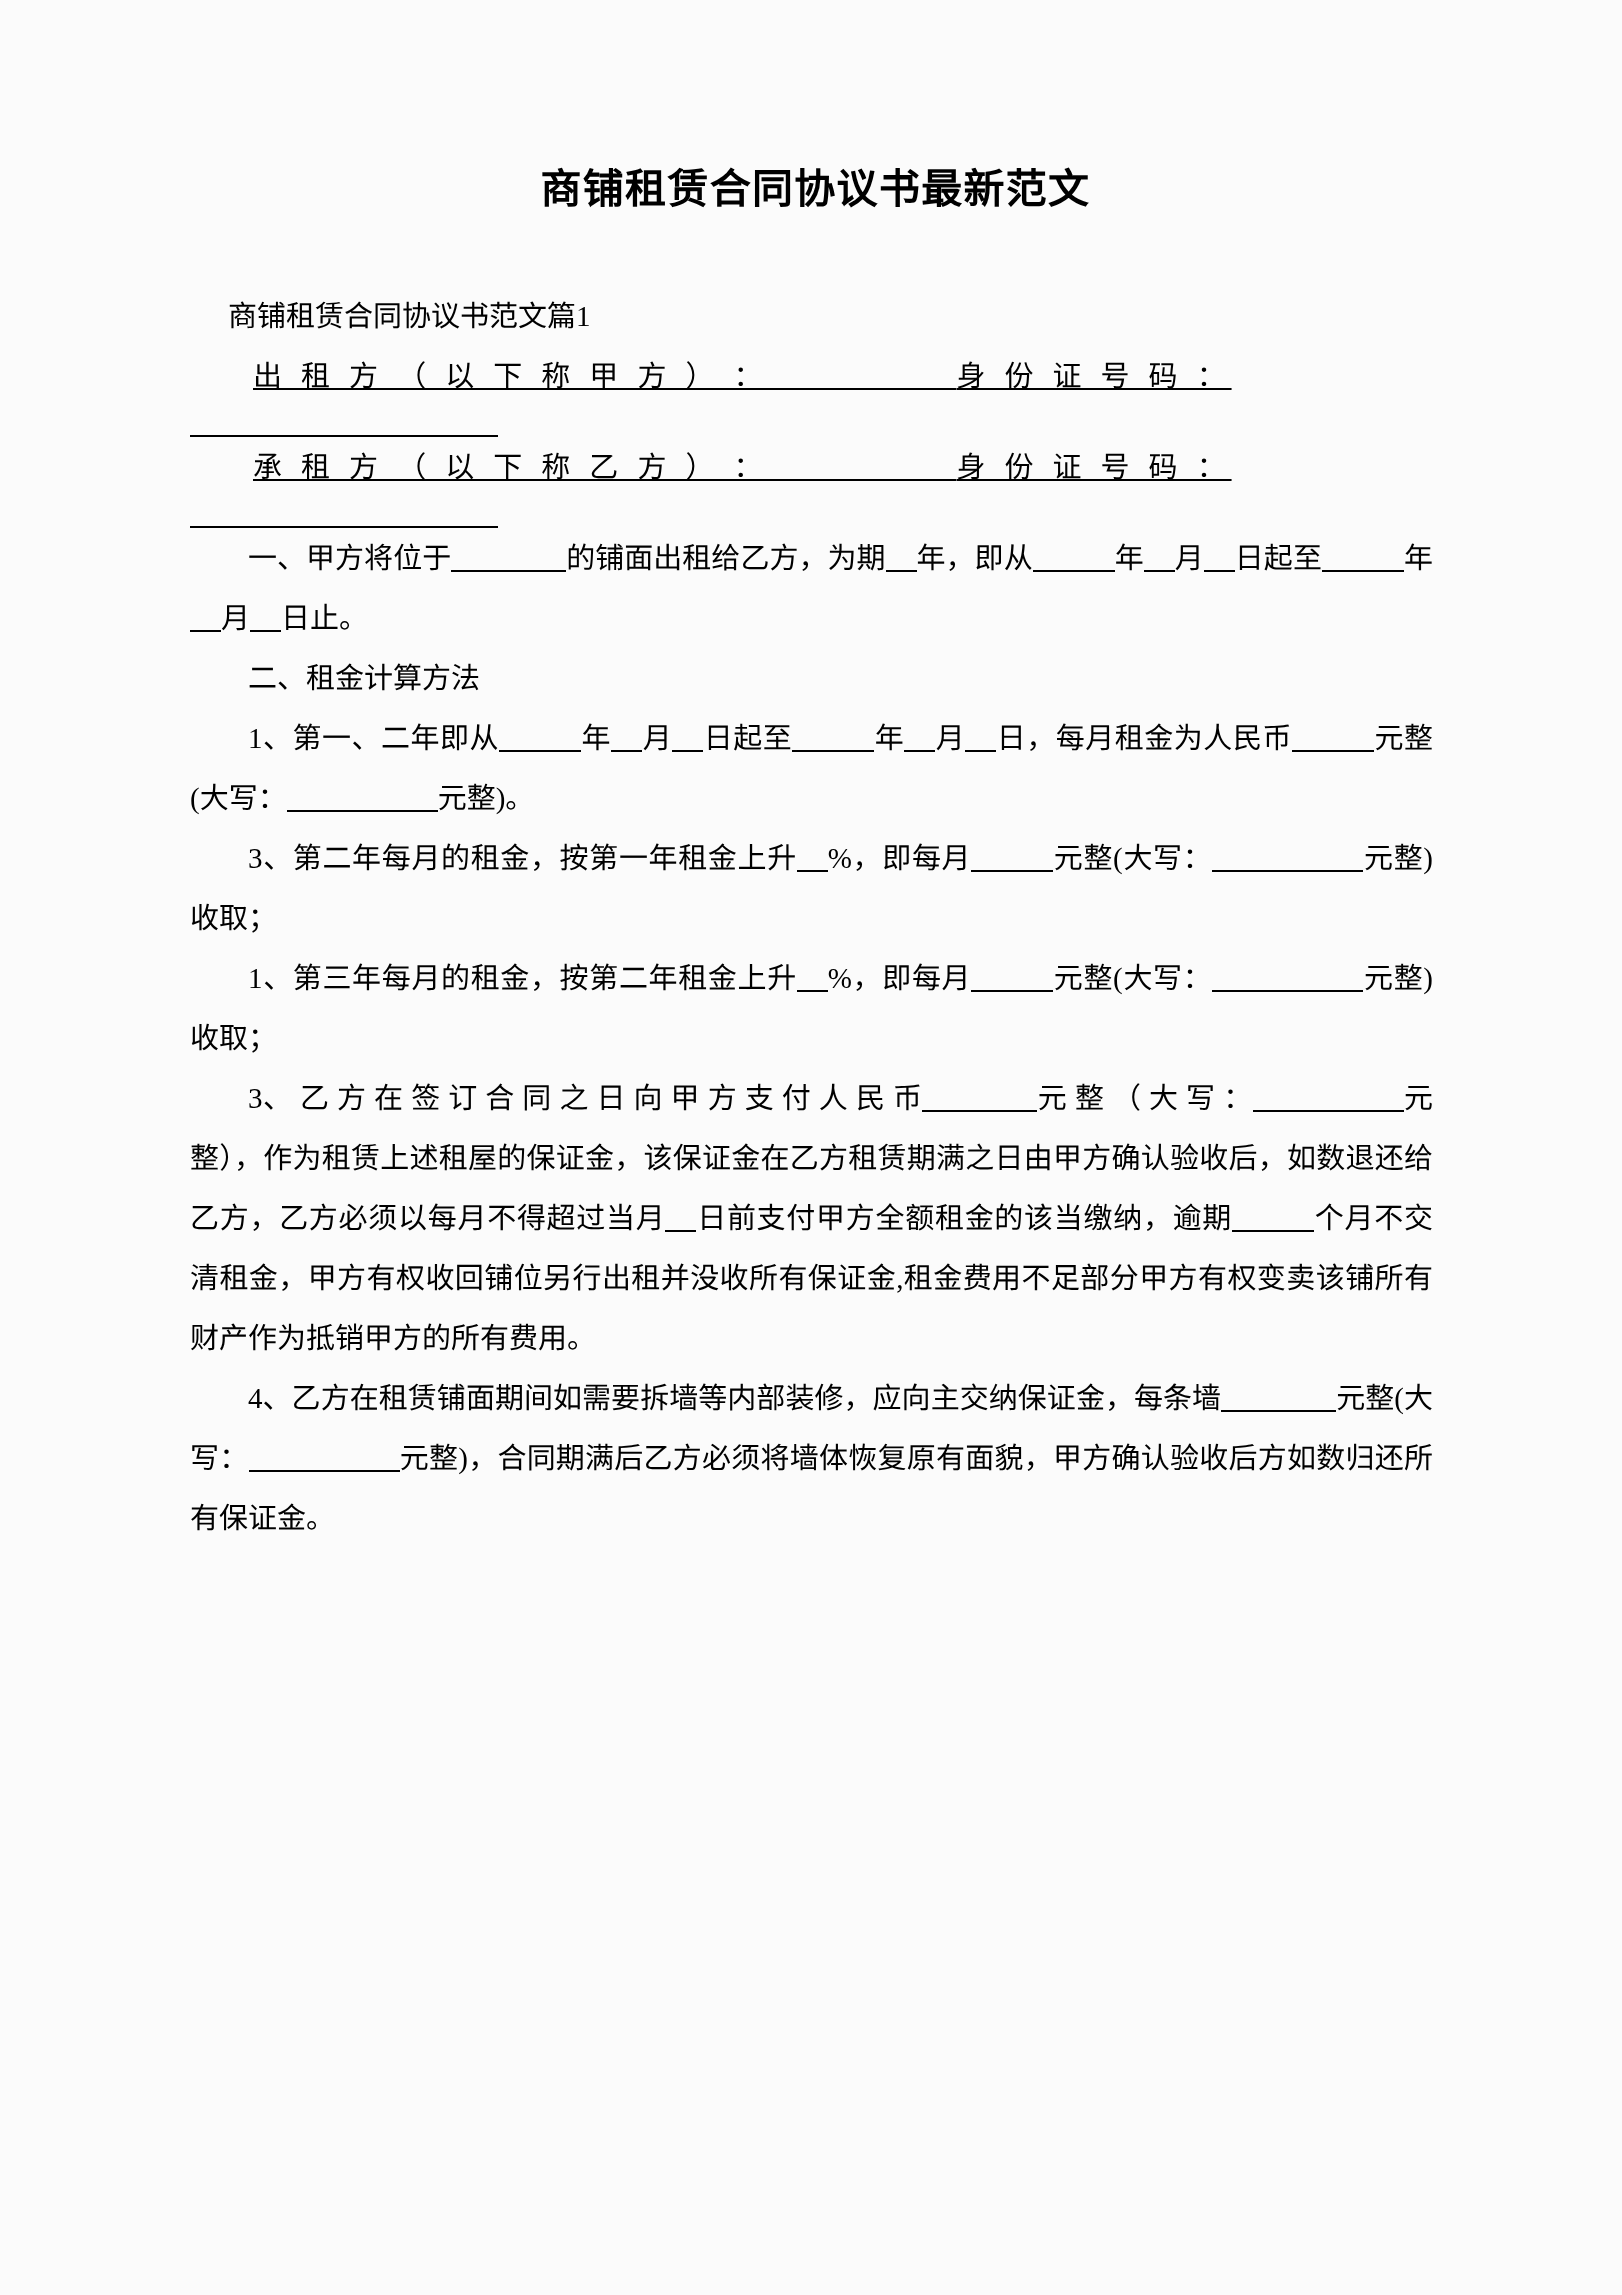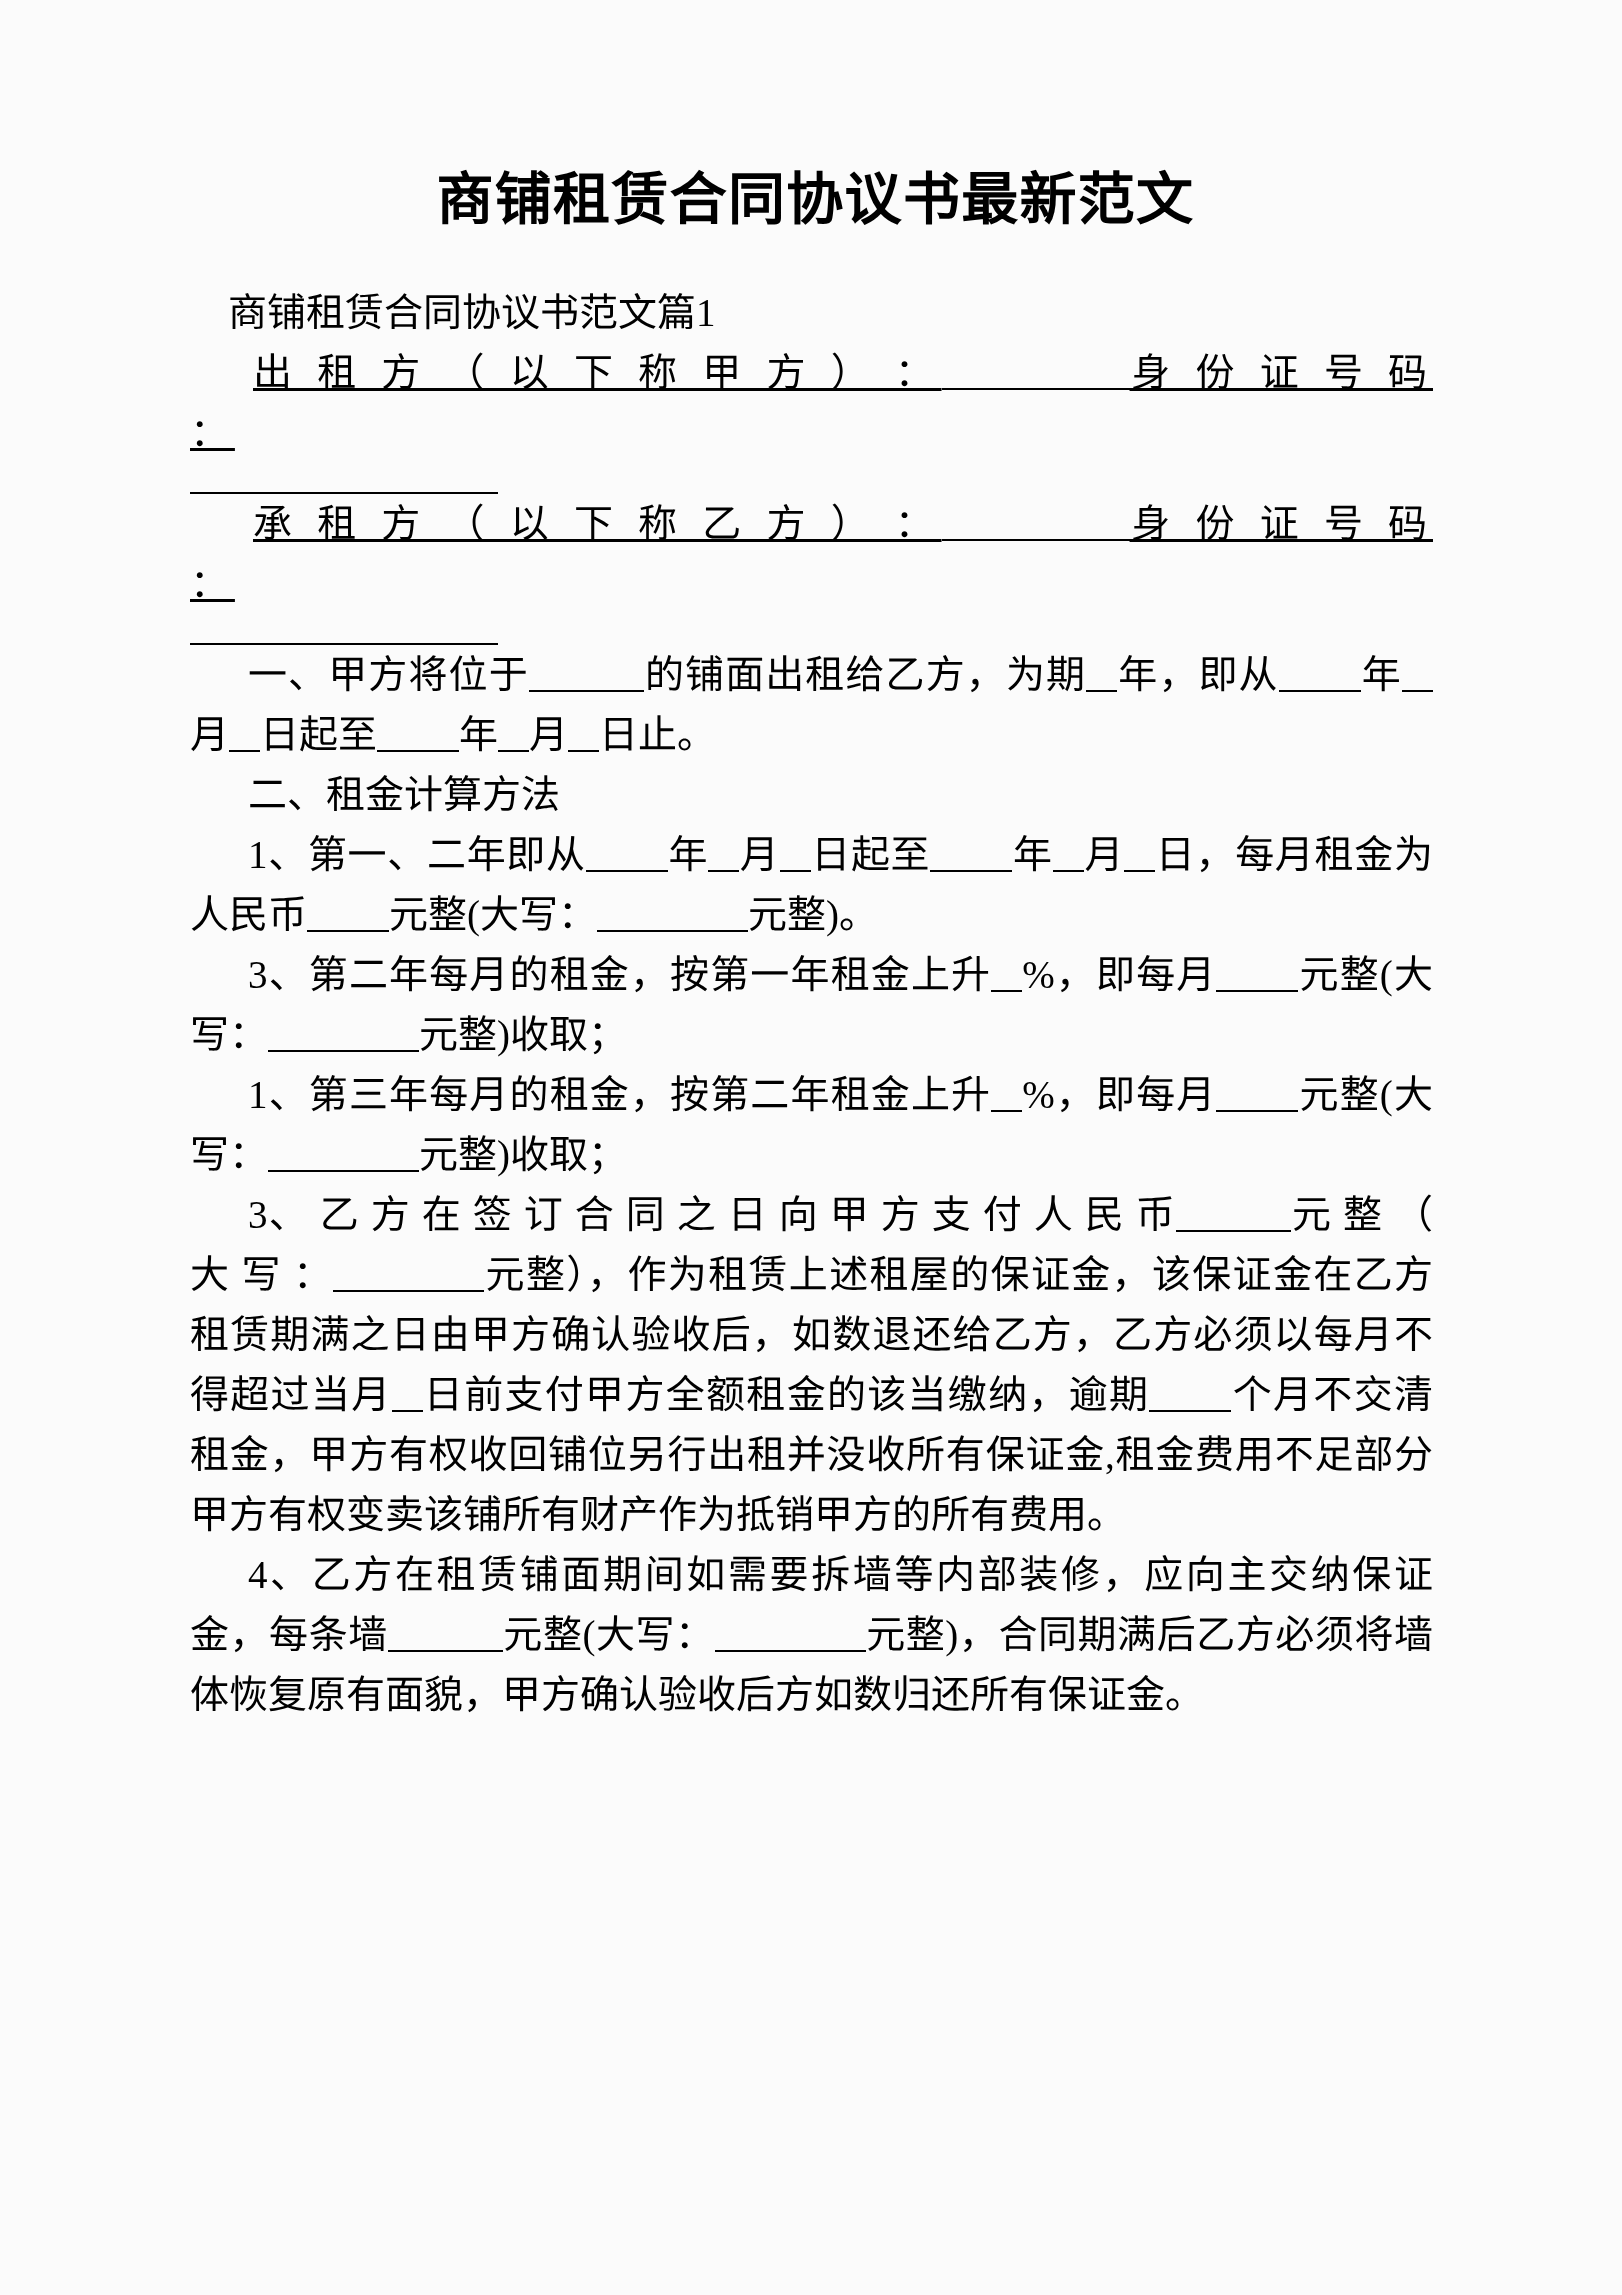--- a/index.html
+++ b/index.html
@@ -22,32 +22,32 @@
     position: absolute;
     left: 190px;
     top: 164px;
     width: 1243px;
   }
 
   
   .doc-title {
     font-family: "Liberation Sans", "DejaVu Sans", sans-serif;
     font-weight: bold;
-    font-size: 57px;
+    font-size: 41px;
     line-height: 1.25;
     letter-spacing: 1.3px;
     text-align: center;
-    margin: 0 0 48px 0;
+    margin: 0 0 71px 0;
     padding-left: 7.9px;
     white-space: nowrap;
   }
 
   
   .para {
-    font-size: 39px;
+    font-size: 29px;
     line-height: 60px;
     margin: 0;
     text-align: justify;
     text-justify: inter-ideograph;
     word-break: break-all;
   }
   .para.indent {
     text-indent: 58px;
   }
   .para.tight-indent {

